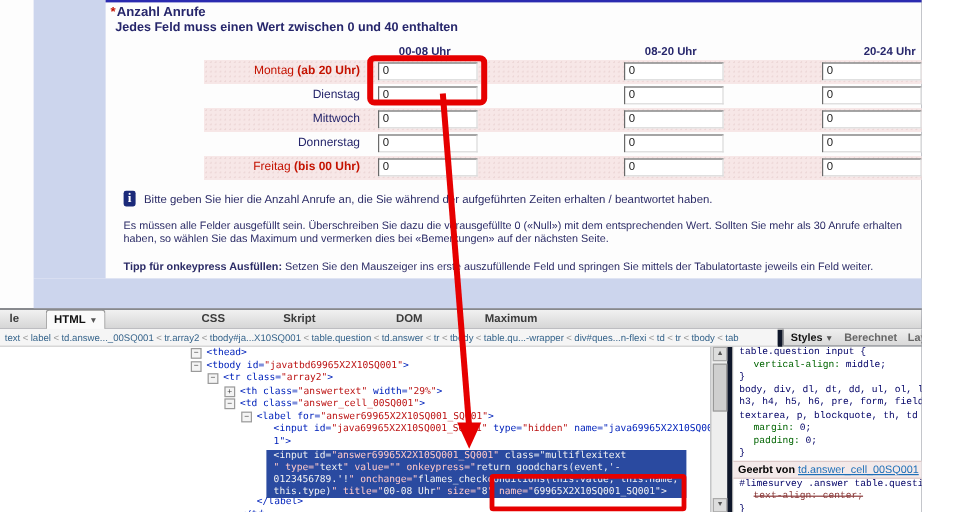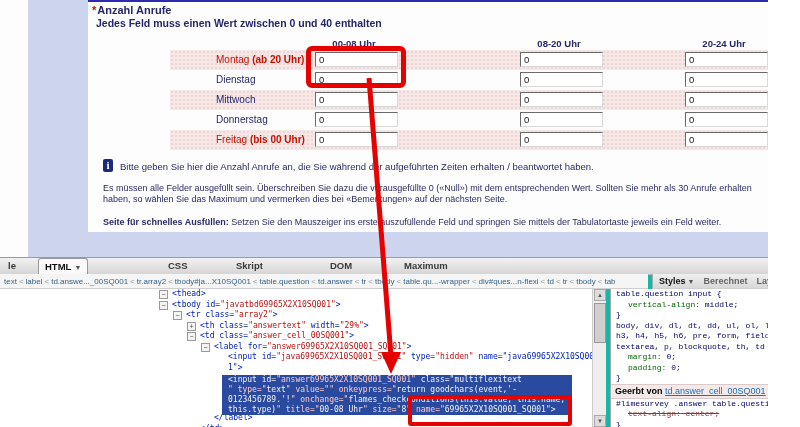--- a/index.html
+++ b/index.html
@@ -1,31 +1,31 @@
 <!DOCTYPE html>
 <html><head>
 <meta charset="utf-8">
 <style>
   html,body{margin:0;padding:0;background:#fff;}
-  .screen{position:relative;width:768px;height:427px;overflow:hidden;background:#14b8a6;
+  .screen{position:relative;width:768px;height:427px;overflow:hidden;background:#0f172a;
           font-family:"Liberation Sans",sans-serif;}
   
   .webpage{position:absolute;left:0;top:0;width:800px;height:257px;background:#fdfdfd;}
   .left-strip{position:absolute;left:28px;top:0;width:60px;height:232px;background:#ccd5ed;}
   .bottom-strip{position:absolute;left:28px;top:232px;width:772px;height:25px;background:#ccd5ed;}
   .top-line{position:absolute;left:88px;top:0;width:707px;height:2px;background:#2b2bb0;}
   .q-title{position:absolute;left:92px;top:4px;font-size:11px;font-weight:bold;color:#26266b;}
   .q-title .req{color:#c41200;margin-right:1px;}
   .q-instr{position:absolute;left:96px;top:17px;font-size:10.5px;font-weight:bold;color:#26266b;}
   .col-head{position:absolute;top:38px;width:78px;text-align:center;font-size:9.5px;font-weight:bold;color:#26266b;}
   .qrow{position:absolute;left:170px;width:615px;height:20px;}
   .qrow.shaded{background:#f7e7e7;
      background-image:radial-gradient(#ecd6d6 0.8px, rgba(0,0,0,0) 0.8px);background-size:4px 4px;}
-  .rlabel{position:absolute;left:0;top:0;width:130px;height:20px;line-height:20px;text-align:left;
-          font-size:10px;color:#26266b;padding-left:46px;}
+  .rlabel{position:absolute;left:0;top:0;width:130px;height:20px;line-height:20px;text-align:right;
+          font-size:10px;color:#26266b;}
   .rlabel.red{color:#c41200;}
   .rlabel b{font-weight:bold;}
   .cellinput{position:absolute;top:2px;width:78px;height:13px;background:#fff;
      border:1px solid;border-color:#6a6a6a #d9d9d9 #d9d9d9 #6a6a6a;
      font-family:"Liberation Sans",sans-serif;font-size:9.5px;color:#222;padding:0 0 0 3px;margin:0;}
   .info-icon{position:absolute;left:103px;top:159px;width:10px;height:13px;background:#1b2a7a;
      border-radius:2px;color:#fff;font-family:"Liberation Serif",serif;font-weight:bold;
      font-size:11px;text-align:center;line-height:13px;}
   .info-text{position:absolute;left:120px;top:161px;width:660px;font-size:9.5px;color:#2b2b66;}
   .help-text{position:absolute;left:103px;top:183px;width:668px;font-size:9px;line-height:11px;color:#2b2b66;}
@@ -86,21 +86,21 @@
     <div class="left-strip"></div>
     <div class="bottom-strip"></div>
     <div class="top-line"></div>
 
     <div class="q-title"><span class="req">*</span><span>Anzahl Anrufe</span></div>
     <div class="q-instr">Jedes Feld muss einen Wert zwischen 0 und 40 enthalten</div>
 
     <div id="colheads">
         <div class="col-head" style="left: 315px;">00-08 Uhr</div>
         <div class="col-head" style="left: 520px;">08-20 Uhr</div>
-        <div class="col-head" style="left: 685px;">20-24 Uhr</div>
+        <div class="col-head" style="left: 685px; text-align: right;">20-24 Uhr</div>
       </div>
     <div id="rows">
         <div class="qrow shaded" style="top: 50px;">
           <span class="rlabel red">Montag <b>(ab 20 Uhr)</b></span>
           <input class="cellinput" value="0" style="left: 145px;">
           <input class="cellinput" value="0" style="left: 350px;">
           <input class="cellinput" value="0" style="left: 515px;">
         </div>
         <div class="qrow" style="top: 70px;">
           <span class="rlabel">Dienstag</span>
@@ -124,21 +124,21 @@
           <span class="rlabel red">Freitag <b>(bis 00 Uhr)</b></span>
           <input class="cellinput" value="0" style="left: 145px;">
           <input class="cellinput" value="0" style="left: 350px;">
           <input class="cellinput" value="0" style="left: 515px;">
         </div>
       </div>
 
     <div class="info-icon">i</div>
     <div class="info-text">Bitte geben Sie hier die Anzahl Anrufe an, die Sie während der aufgeführten Zeiten erhalten / beantwortet haben.</div>
     <div class="help-text">Es müssen alle Felder ausgefüllt sein. Überschreiben Sie dazu die vorausgefüllte 0 («Null») mit dem entsprechenden Wert. Sollten Sie mehr als 30 Anrufe erhalten haben, so wählen Sie das Maximum und vermerken dies bei «Bemerkungen» auf der nächsten Seite.</div>
-    <div class="tip-text"><b>Seite für schnelles Ausfüllen:</b><span> Setzen Sie den Mauszeiger ins erste auszufüllende Feld und springen Sie mittels der Tabulatortaste jeweils ein Feld weiter.</span></div>
+    <div class="tip-text"><b>Tipp für onkeypress Ausfüllen:</b><span> Setzen Sie den Mauszeiger ins erste auszufüllende Feld und springen Sie mittels der Tabulatortaste jeweils ein Feld weiter.</span></div>
   </div>
 
   <div class="fb-toolbar" id="fbtabs">
       <div class="fb-tab" style="left: 2px; text-align: center;">le</div>
       <div class="fb-tab active" style="left: 38px;">HTML<span class="dd">▼</span></div>
       <div class="fb-tab" style="left: 162px;">CSS</div>
       <div class="fb-tab" style="left: 230px;">Skript</div>
       <div class="fb-tab" style="left: 324px;">DOM</div>
       <div class="fb-tab" style="left: 398px;">Maximum</div>
     </div>

